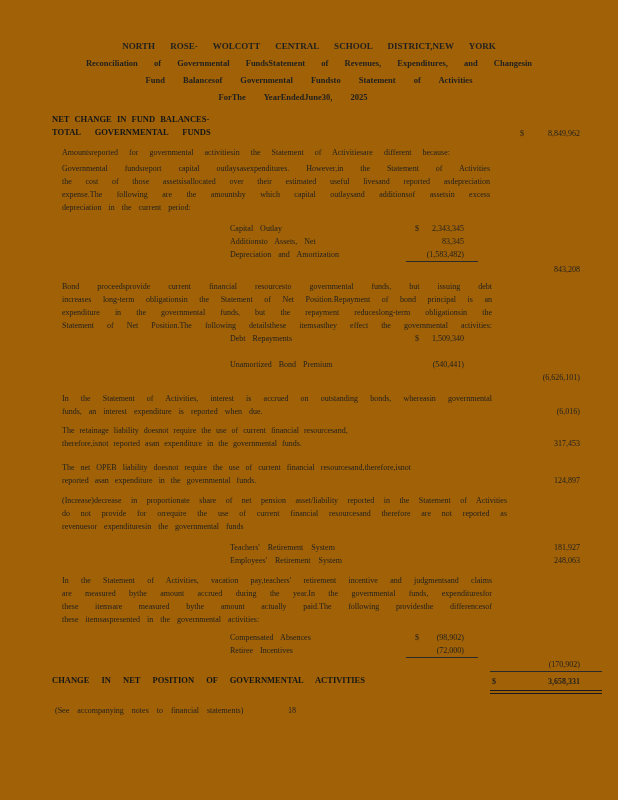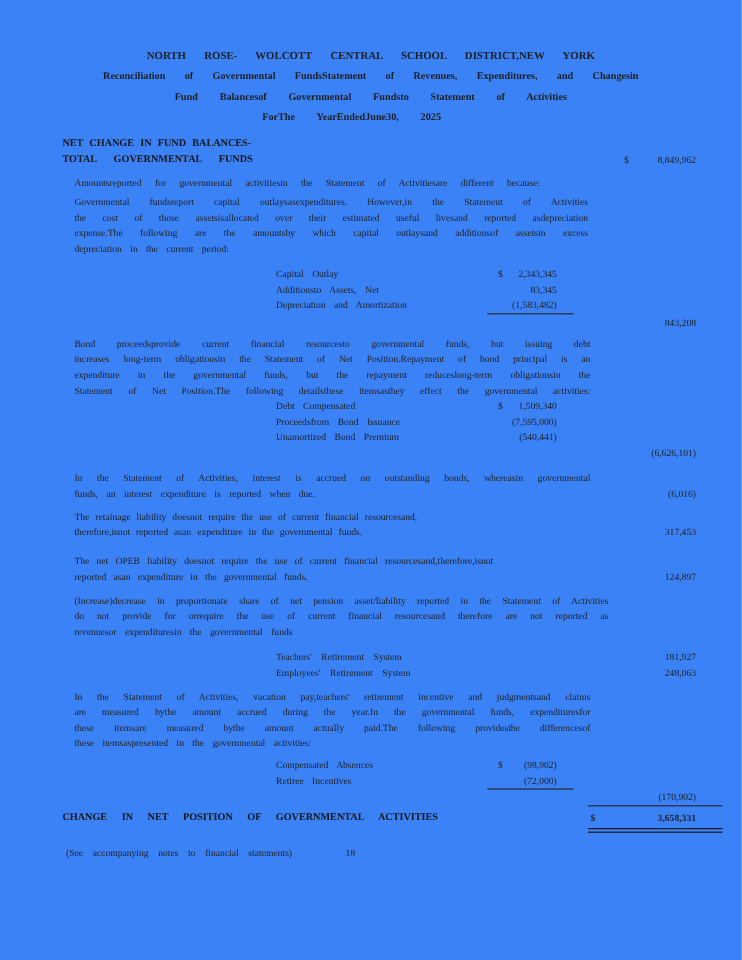--- a/index.html
+++ b/index.html
@@ -1,20 +1,20 @@
 <!DOCTYPE html>
 <html><head>
 <meta charset="utf-8">
 <style>
   html,body{margin:0;padding:0;}
   body{background:#ffffff;}
   .page{
     position:relative;
     width:618px;height:800px;
-    background:#3b82f6;
+    background:#a16207;
     color:#1f1f1f;
     font-family:"Liberation Serif","DejaVu Serif",serif;
     overflow:hidden;
   }
   
   .tl{position:relative;text-align:center;font-weight:bold;line-height:17px;}
   .t1{font-size:9px;word-spacing:13px;}
   .t2{font-size:8.5px;word-spacing:14px;}
   .t3{font-size:8.5px;word-spacing:16px;}
   .t4{font-size:8.5px;word-spacing:16px;transform:translateX(-16px);}
@@ -87,27 +87,23 @@
   </div>
 
   <div class="para" style="top:280px;left:62px;width:430px;">
     <div class="jl">Bond proceedsprovide current financial resourcesto governmental funds, but issuing debt</div>
     <div class="jl">increases long-term obligationsin the Statement of Net Position.Repayment of bond principal is an</div>
     <div class="jl">expenditure in the governmental funds, but the repayment reduceslong-term obligationsin the</div>
     <div class="jl">Statement of Net Position.The following detailsthese itemsasthey effect the governmental activities:</div>
   </div>
 
   <div class="r" style="top:332px;">
-    <span class="ilabel">Debt Compensated</span>
+    <span class="ilabel">Debt Repayments</span>
     <span class="idollar">$</span>
     <span class="iamt">1,509,340</span>
-  </div>
-  <div class="r" style="top:345px;">
-    <span class="ilabel">Proceedsfrom Bond Issuance</span>
-    <span class="iamt">(7,595,000)</span>
   </div>
   <div class="r" style="top:358px;">
     <span class="ilabel">Unamortized Bond Premium</span>
     <span class="iamt">(540,441)</span>
   </div>
   <div class="r" style="top:371px;">
     <span class="oamt">(6,626,101)</span>
   </div>
 
   <div class="para" style="top:392px;left:62px;width:430px;">

